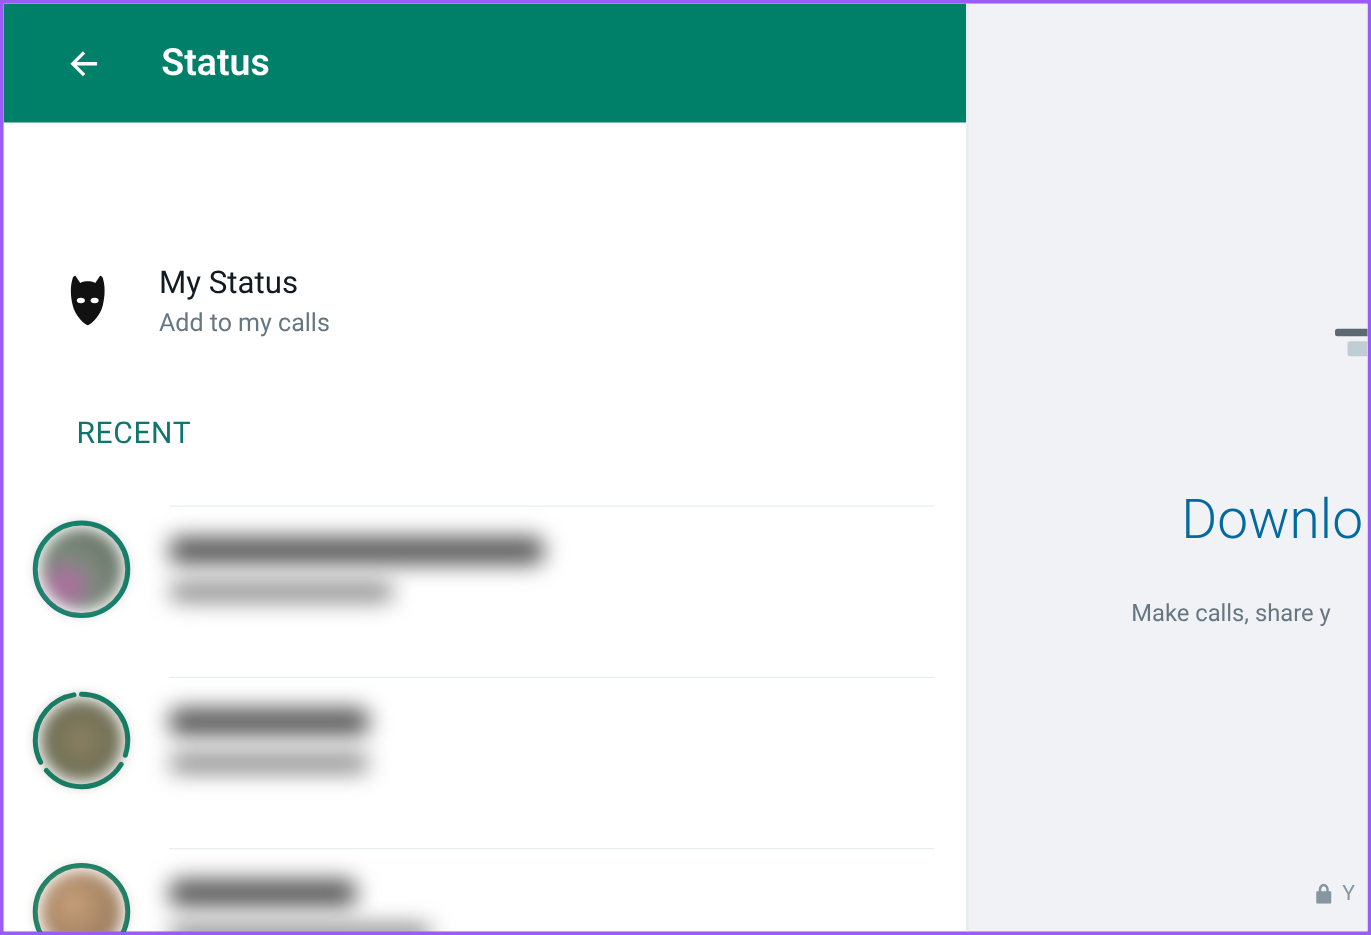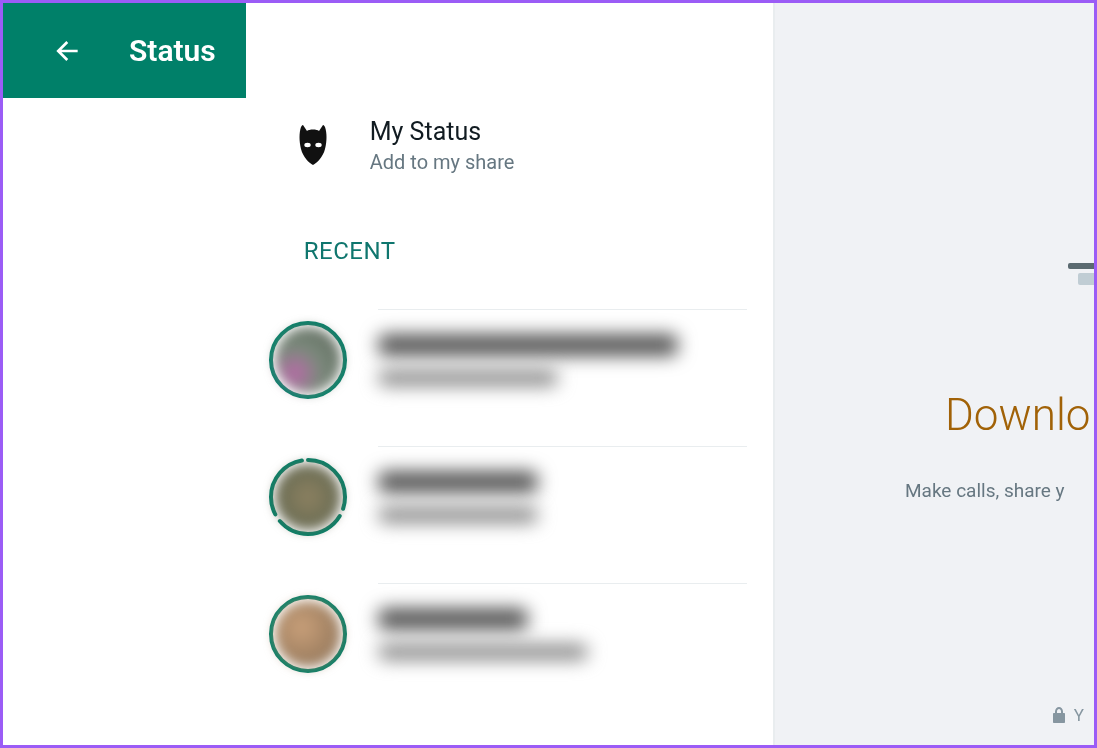--- a/index.html
+++ b/index.html
@@ -16,21 +16,21 @@
     display: flex;
     position: relative;
     background: #fff;
   }
 
   
   .left-panel {
     width: 770px;
     height: 100%;
     display: flex;
-    flex-direction: row;
+    flex-direction: column;
     background: #fff;
   }
 
   .header {
     background: #008069;
     height: 95px;
     display: flex;
     align-items: center;
     padding: 0 30px 0 46px;
   }
@@ -174,21 +174,21 @@
     position: absolute; top: 10px; right: 0;
     width: 20px; height: 12px; background:#c0cdd4;
     border-radius: 2px 0 0 2px;
   }
   .rp-title {
     position: absolute;
     left: 170px;
     top: 386px;
     font-size: 44px;
     font-weight: 300;
-    color: #a16207;
+    color: #0369a1;
     white-space: nowrap;
   }
   .rp-sub {
     position: absolute;
     left: 130px;
     top: 476px;
     font-size: 19px;
     color: #667781;
     white-space: nowrap;
   }
@@ -225,21 +225,21 @@
       <div class="my-status-row">
         <div class="my-status-avatar">
           <svg viewBox="0 0 32 40">
             <path fill="#111" d="M4 2 C4 2 5 0 6 0 L10 6 C12 4 20 4 22 6 L26 0 C27 0 28 2 28 2 C30 8 30 16 28 24 C26 32 20 38 16 40 C12 38 6 32 4 24 C2 16 2 8 4 2 Z"></path>
             <ellipse cx="10.5" cy="20" rx="3.2" ry="2.2" fill="#fff"></ellipse>
             <ellipse cx="21.5" cy="20" rx="3.2" ry="2.2" fill="#fff"></ellipse>
           </svg>
         </div>
         <div class="my-status-texts">
           <div class="my-status-title">My Status</div>
-          <div class="my-status-sub">Add to my share</div>
+          <div class="my-status-sub">Add to my calls</div>
         </div>
       </div>
 
       <div class="section-label">RECENT</div>
 
       <div class="status-list">
 
         <div class="status-item">
           <div class="status-ring">
             <svg viewBox="0 0 80 80">

